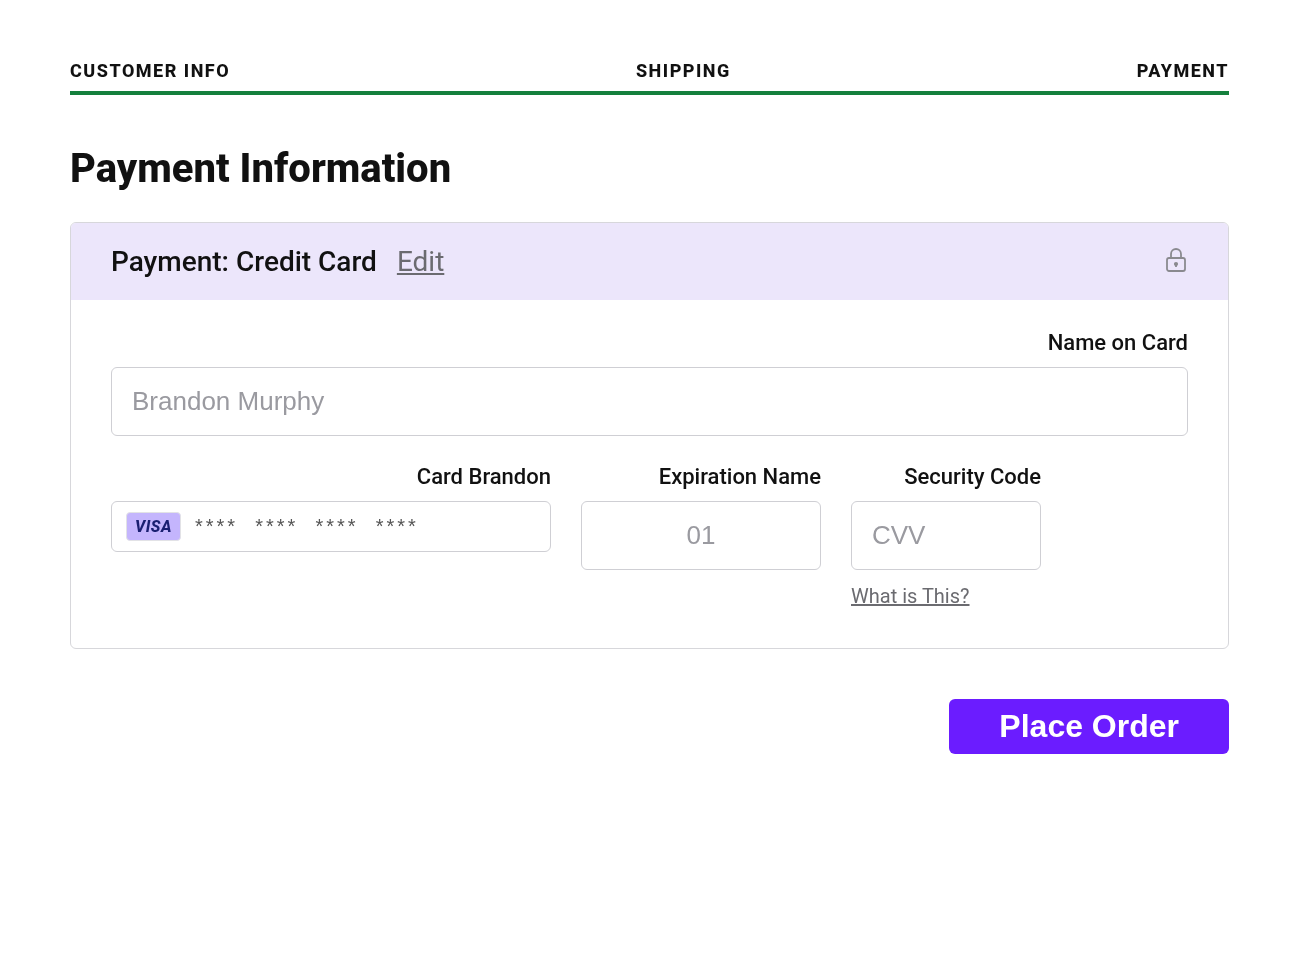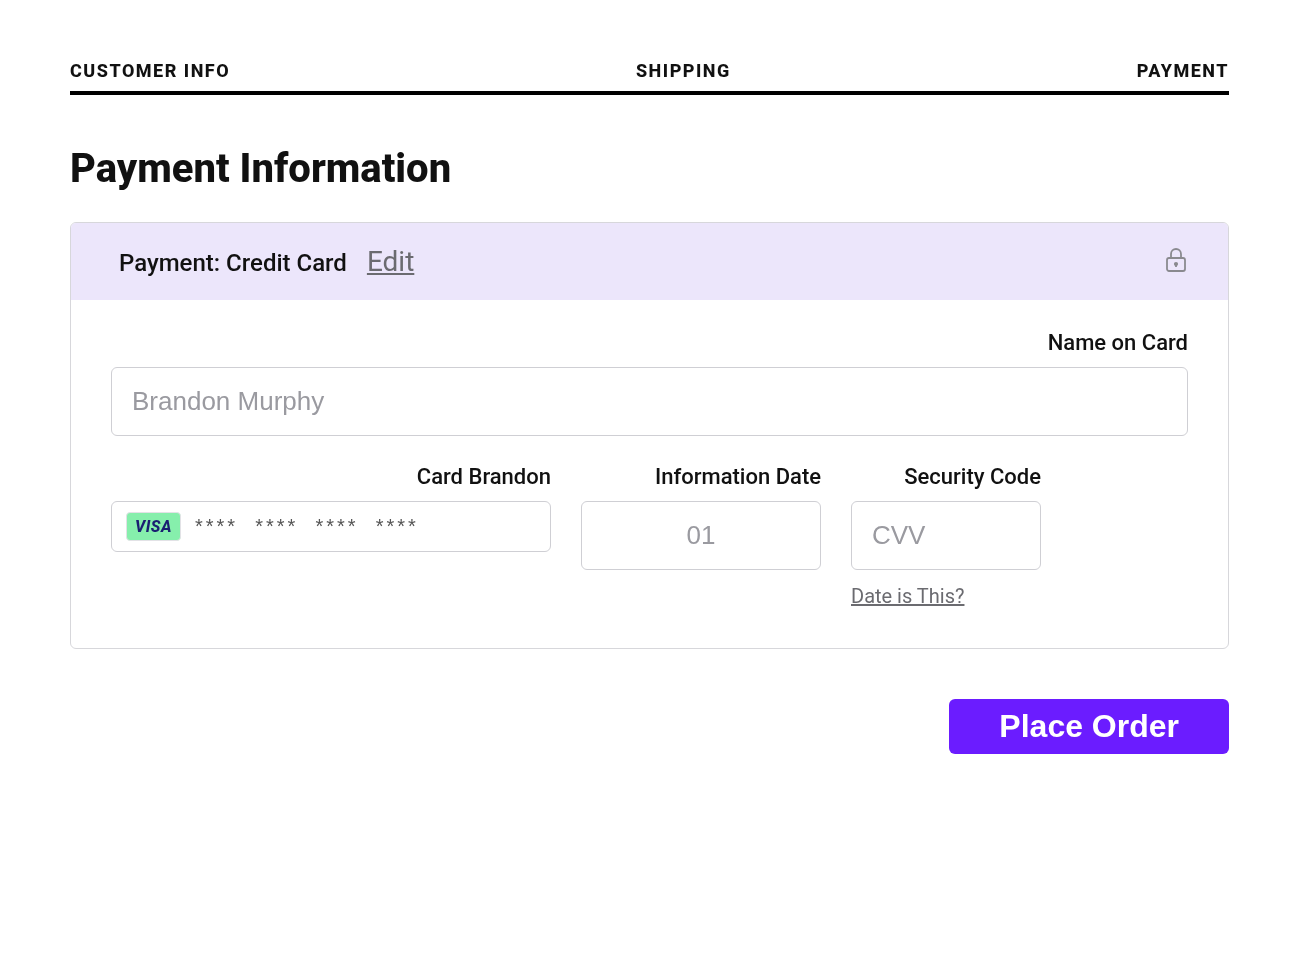--- a/index.html
+++ b/index.html
@@ -7,21 +7,21 @@
     font-family: -apple-system, BlinkMacSystemFont, "Segoe UI", Roboto, Helvetica, Arial, sans-serif;
     background: #fff;
     color: #111;
     padding: 60px 70px;
     width: 1299px;
   }
   .steps {
     display: flex;
     justify-content: space-between;
     align-items: flex-end;
-    border-bottom: 4px solid #000000;
+    border-bottom: 4px solid #15803d;
     padding-bottom: 10px;
     margin-bottom: 50px;
   }
   .step {
     font-weight: 800;
     letter-spacing: 1.5px;
     font-size: 18px;
     text-transform: uppercase;
   }
   .page-title {
@@ -40,23 +40,22 @@
     display: flex;
     align-items: center;
     justify-content: space-between;
   }
   .panel-header-left {
     display: flex;
     align-items: baseline;
     gap: 20px;
   }
   .panel-header-title {
-    font-size: 24px;
+    font-size: 28px;
     font-weight: 500;
-    margin-left: 8px;
   }
   .edit-link {
     font-size: 28px;
     color: #6b6b70;
     text-decoration: underline;
     cursor: pointer;
   }
   .lock-icon {
     width: 24px;
     height: 28px;
@@ -103,21 +102,21 @@
   }
   .visa-badge {
     border: 1px solid #e2e2e6;
     border-radius: 4px;
     padding: 4px 8px;
     font-weight: 800;
     font-style: italic;
     color: #1a1f71;
     font-size: 16px;
     letter-spacing: 0.5px;
-    background: #86efac;
+    background: #c4b5fd;
   }
   .cardnum-input {
     border: none;
     outline: none;
     font-size: 20px;
     letter-spacing: 2px;
     flex: 1;
     color: #222;
   }
   .cardnum-input::placeholder { color: #555; letter-spacing: 3px; }
@@ -179,30 +178,30 @@
     <div class="row">
       <div class="col-cardnum">
         <label class="field-label">Card Brandon</label>
         <div class="cardnum-wrap">
           <span class="visa-badge">VISA</span>
           <input type="text" class="cardnum-input" placeholder="****  ****  ****  ****" style="">
         </div>
       </div>
 
       <div class="col-exp">
-        <label class="field-label">Information Date</label>
+        <label class="field-label">Expiration Name</label>
         <div class="exp-inputs">
           <input type="text" class="text-input" placeholder="01" style="">
         </div>
       </div>
 
       <div class="col-cvv">
         <label class="field-label">Security Code</label>
         <input type="text" class="text-input" placeholder="CVV" style="">
-        <a class="help-link">Date is This?</a>
+        <a class="help-link">What is This?</a>
       </div>
     </div>
   </div>
 </div>
 
 <div class="footer-actions">
   <button class="place-order-btn">Place Order</button>
 </div>
 
 </body></html>

